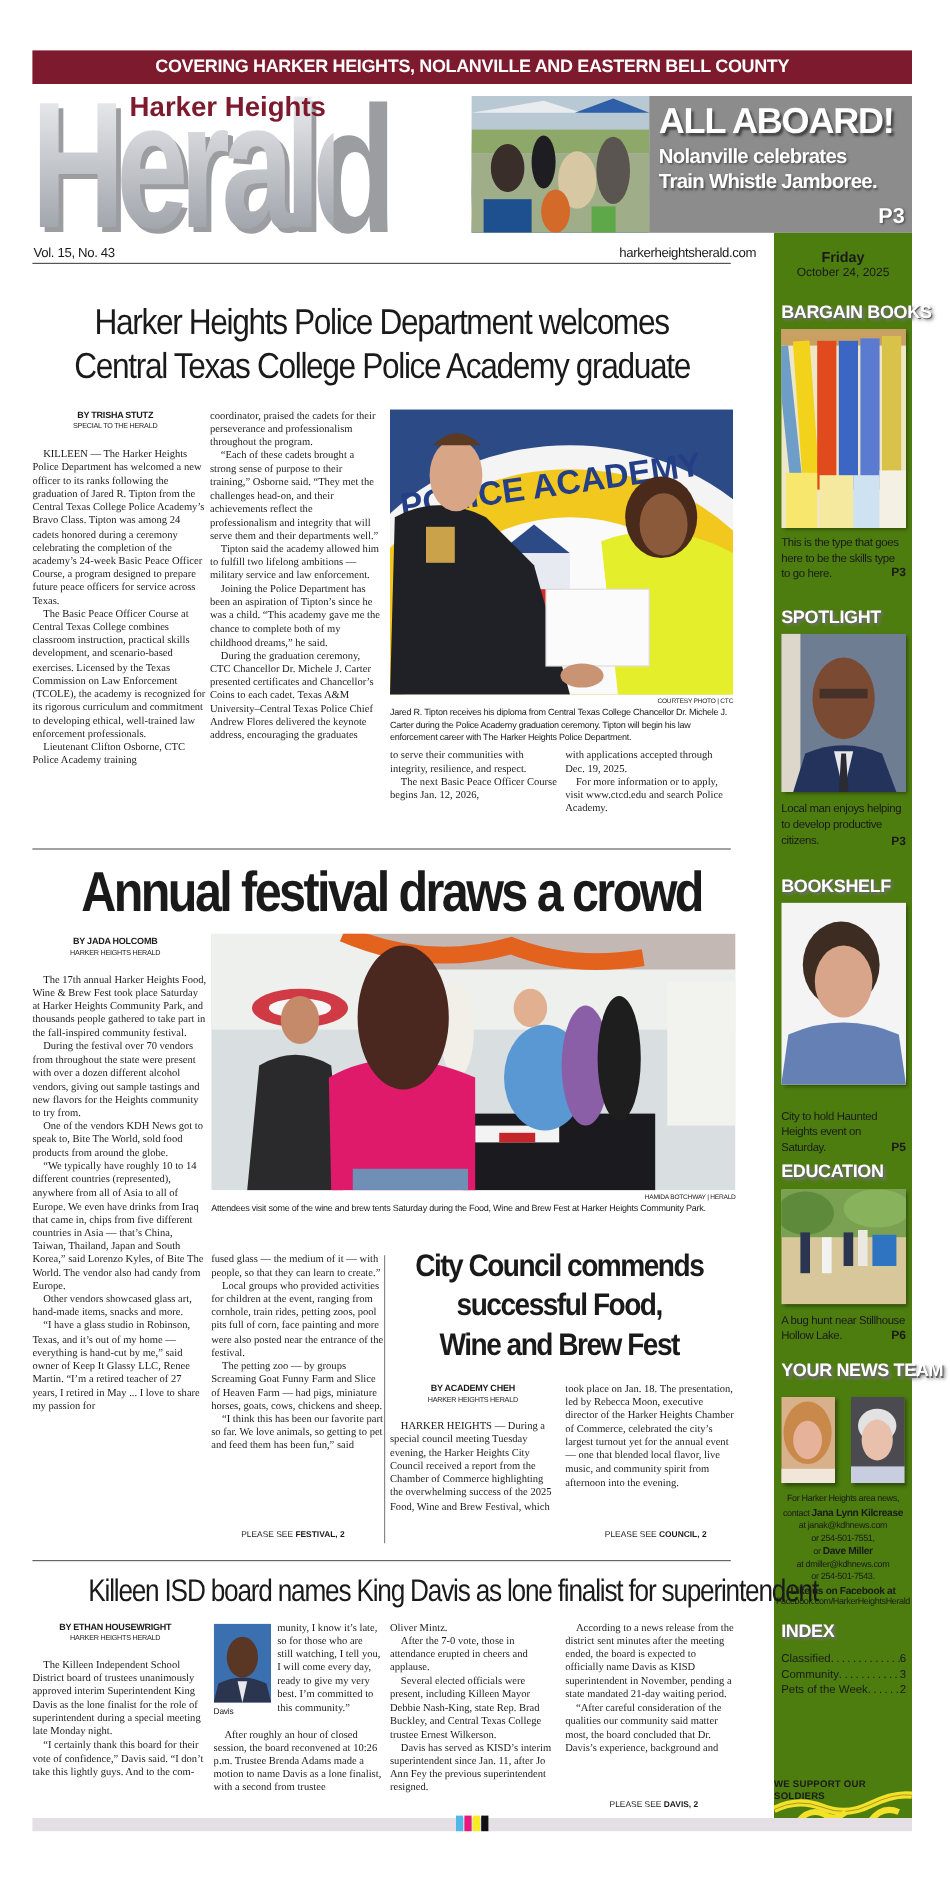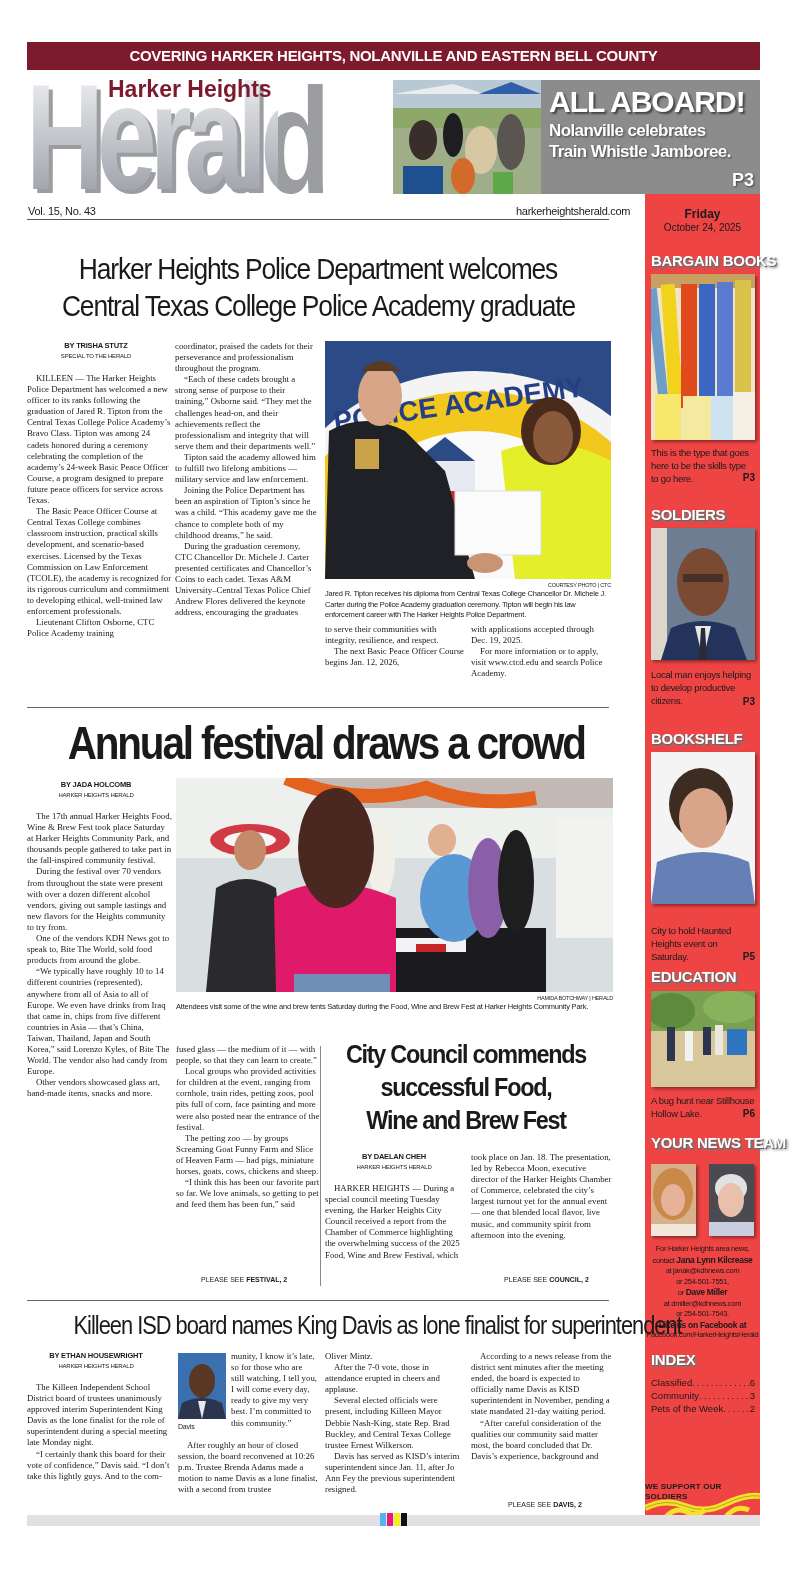--- a/index.html
+++ b/index.html
@@ -15,21 +15,21 @@
 #mast-hh{left:108px;top:76px;font:bold 23px/26px "Liberation Sans",sans-serif;color:#7d1a2e}
 #promo-photo{left:393px;top:80px;width:148px;height:114px;background:linear-gradient(180deg,#c9d6df 0%,#b8c7cf 25%,#6f8f52 40%,#8aa06a 55%,#3b3f5a 70%,#d6a046 85%,#1f4f8a 100%);overflow:hidden}
 #promo-box{left:541px;top:80px;width:219px;height:114px;background:#8c8c8c;color:#fff}
 #promo-title{left:8px;top:6px;font:bold 30px/32px "Liberation Sans",sans-serif;letter-spacing:-1px;text-shadow:2px 2px 2px #444}
 #promo-sub{left:8px;top:40px;font:bold 17px/21px "Liberation Sans",sans-serif;letter-spacing:-0.6px;text-shadow:1px 1px 2px #444}
 #promo-page{right:6px;bottom:4px;font:bold 18px/20px "Liberation Sans",sans-serif;text-shadow:1px 1px 2px #444}
 #vol{left:28px;top:204px;font:11px/14px "Liberation Sans",sans-serif;letter-spacing:-0.3px}
 #site{left:516px;top:204px;font:11px/14px "Liberation Sans",sans-serif;letter-spacing:-0.3px}
 #mast-rule{left:27px;top:219px;width:582px;height:1px;background:#555}
 
-#sidebar{left:645px;top:194px;width:115px;height:1328px;background:#ef4444}
+#sidebar{left:645px;top:194px;width:115px;height:1328px;background:#4d7c0f}
 .sb-date1{position:absolute;left:0;width:115px;text-align:center;font:bold 12px/14px "Liberation Sans",sans-serif}
 .sb-date2{position:absolute;left:0;width:115px;text-align:center;font:10px/12px "Liberation Sans",sans-serif}
 .sb-head{position:absolute;left:6px;font:bold 15px/18px "Liberation Sans",sans-serif;color:#fff;text-shadow:1px 1px 0 #666,2px 2px 3px #777;letter-spacing:-0.3px;white-space:nowrap}
 .sb-img{position:absolute;left:6px;width:104px;box-shadow:2px 2px 3px rgba(0,0,0,.4)}
 .sb-text{position:absolute;left:6px;width:104px;font:9.5px/13px "Liberation Sans",sans-serif;letter-spacing:-0.3px}
 .sb-page{position:absolute;right:5px;font:bold 10px/12px "Liberation Sans",sans-serif}
 .team-text{position:absolute;left:0;width:115px;text-align:center;font:7.5px/10.5px "Liberation Sans",sans-serif;letter-spacing:-0.3px}
 .team-text b{font-weight:bold;font-size:8.5px}
 .idx-row{position:absolute;left:6px;width:104px;display:flex;font:9.5px/13px "Liberation Sans",sans-serif}
 .idx-row .dots{flex:1;overflow:hidden;white-space:nowrap;letter-spacing:2px}
@@ -108,21 +108,21 @@
       <rect x="84" y="6" width="16" height="128" fill="#d9c24a"></rect>
       <rect x="4" y="120" width="26" height="46" fill="#f7e76c"></rect>
       <rect x="32" y="122" width="28" height="44" fill="#f5e9a0"></rect>
       <rect x="60" y="122" width="22" height="44" fill="#cfe2f2"></rect>
       <rect x="82" y="118" width="22" height="48" fill="#f4f1e4"></rect>
     </svg>
   </div>
   <div class="sb-text" style="top:252px">This is the type that goes here to be the skills type to go here.</div>
   <div class="sb-page" style="top:278px">P3</div>
 
-  <div class="sb-head" style="top:312px">SOLDIERS</div>
+  <div class="sb-head" style="top:312px">SPOTLIGHT</div>
   <div class="sb-img" style="top:334px;height:132px;overflow:hidden">
     <svg width="104" height="132" viewBox="0 0 104 132">
       <rect width="104" height="132" fill="#6f7d93"></rect>
       <rect x="0" y="0" width="16" height="132" fill="#dcd6cb"></rect>
       <ellipse cx="52" cy="54" rx="26" ry="34" fill="#7a4a32"></ellipse>
       <rect x="32" y="46" width="40" height="8" fill="#222" opacity=".6"></rect>
       <path d="M10 132 L20 100 Q52 86 84 100 L96 132 Z" fill="#23335c"></path>
       <polygon points="44,98 52,132 60,98" fill="#e8e8ea"></polygon>
       <polygon points="50,100 54,100 56,132 48,132" fill="#2b2b36"></polygon>
     </svg>
@@ -267,20 +267,21 @@
 
 <div class="hl" style="left:27px;top:714px;width:582px;font:bold 47px/58px 'Liberation Sans',sans-serif;letter-spacing:-2.5px;transform:scaleX(0.86);transform-origin:center top">Annual festival draws a crowd</div>
 <div class="byline" style="left:27px;top:780px;width:138px">BY JADA HOLCOMB</div>
 <div class="byline-org" style="left:27px;top:791px;width:138px">HARKER HEIGHTS HERALD</div>
 <div class="col" style="left:27px;top:811px;width:145px;height:480px">
   <p>The 17th annual Harker Heights Food, Wine &amp; Brew Fest took place Saturday at Harker Heights Community Park, and thousands people gathered to take part in the fall-inspired community festival.</p>
   <p>During the festival over 70 vendors from throughout the state were present with over a dozen different alcohol vendors, giving out sample tastings and new flavors for the Heights community to try from.</p>
   <p>One of the vendors KDH News got to speak to, Bite The World, sold food products from around the globe.</p>
   <p>“We typically have roughly 10 to 14 different countries (represented), anywhere from all of Asia to all of Europe. We even have drinks from Iraq that came in, chips from five different countries in Asia — that’s China, Taiwan, Thailand, Japan and South Korea,” said Lorenzo Kyles, of Bite The World. The vendor also had candy from Europe.</p>
   <p>Other vendors showcased glass art, hand-made items, snacks and more.</p>
+  <p>“I have a glass studio in Robinson, Texas, and it’s out of my home — everything is hand-cut by me,” said owner of Keep It Glassy LLC, Renee Martin. “I’m a retired teacher of 27 years, I retired in May ... I love to share my passion for</p>
 </div>
 <div class="photo" style="left:176px;top:778px;width:437px;height:214px">
   <svg width="437" height="214" viewBox="0 0 437 214">
     <rect width="437" height="214" fill="#d9dfe0"></rect>
     <rect x="0" y="0" width="437" height="80" fill="#eef0ee"></rect>
     <polygon points="110,0 437,0 437,30 180,30" fill="#c4b8b4"></polygon>
     <path d="M110 0 Q180 30 250 10 Q300 30 360 20" stroke="#e2621e" stroke-width="14" fill="none"></path>
     <rect x="380" y="40" width="57" height="120" fill="#f2f2ee"></rect>
     <rect x="210" y="150" width="160" height="64" fill="#1b1b1f"></rect>
     <rect x="220" y="160" width="70" height="14" fill="#f3f3f3"></rect>
@@ -309,21 +310,21 @@
 </div>
 <div class="please" style="left:201px;top:1275px"><span>PLEASE SEE</span> <b>FESTIVAL, 2</b></div>
 
 <div class="vrule" style="left:320px;top:1046px;height:240px"></div>
 
 <div class="hl" style="left:321px;top:1038px;width:290px;font:bold 26px/33px 'Liberation Sans',sans-serif;letter-spacing:-1.4px;transform:scaleX(0.9);transform-origin:center top">
   <div>City Council commends</div>
   <div>successful Food,</div>
   <div>Wine and Brew Fest</div>
 </div>
-<div class="byline" style="left:325px;top:1152px;width:138px">BY DAELAN CHEH</div>
+<div class="byline" style="left:325px;top:1152px;width:138px">BY ACADEMY CHEH</div>
 <div class="byline-org" style="left:325px;top:1163px;width:138px">HARKER HEIGHTS HERALD</div>
 <div class="col" style="left:325px;top:1183px;width:140px;height:104px">
   <p>HARKER HEIGHTS — During a special council meeting Tuesday evening, the Harker Heights City Council received a report from the Chamber of Commerce highlighting the overwhelming success of the 2025 Food, Wine and Brew Festival, which</p>
 </div>
 <div class="col" style="left:471px;top:1152px;width:142px;height:110px">
   <p class="noind">took place on Jan. 18. The presentation, led by Rebecca Moon, executive director of the Harker Heights Chamber of Commerce, celebrated the city’s largest turnout yet for the annual event — one that blended local flavor, live music, and community spirit from afternoon into the evening.</p>
 </div>
 <div class="please" style="left:504px;top:1275px"><span>PLEASE SEE</span> <b>COUNCIL, 2</b></div>
 
 <div class="rule" style="left:27px;top:1300px;width:582px"></div>

